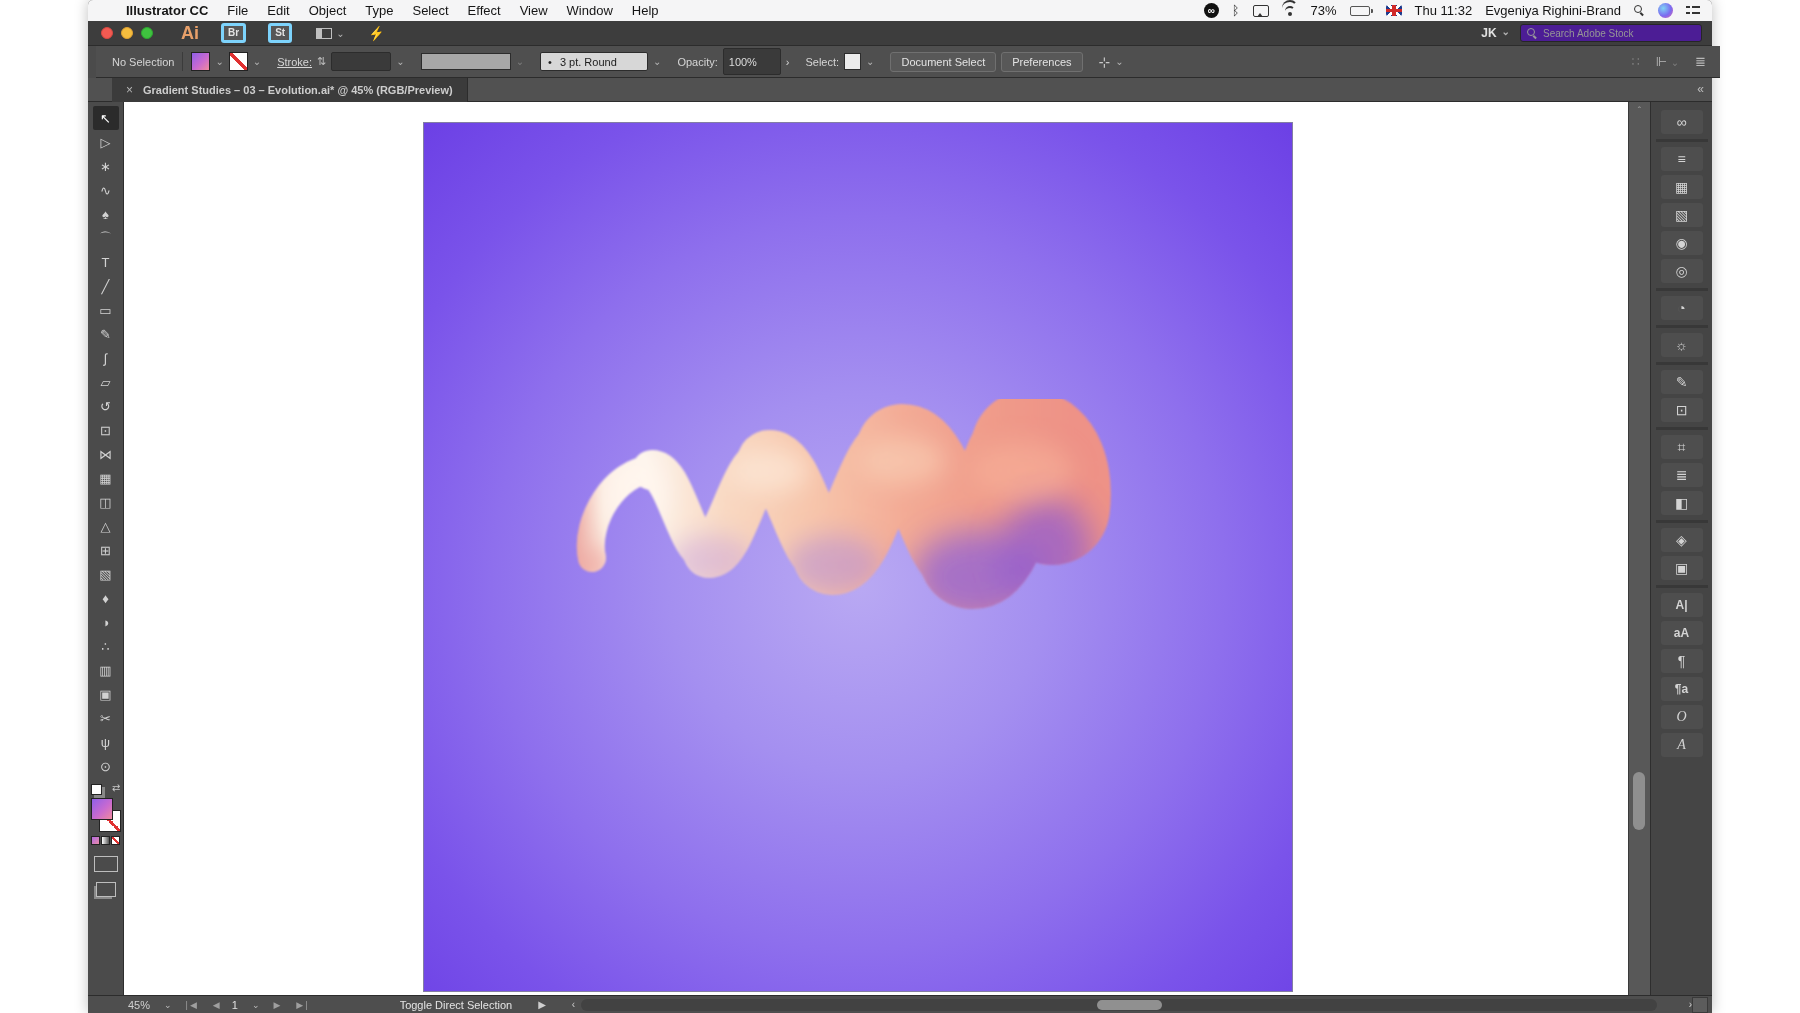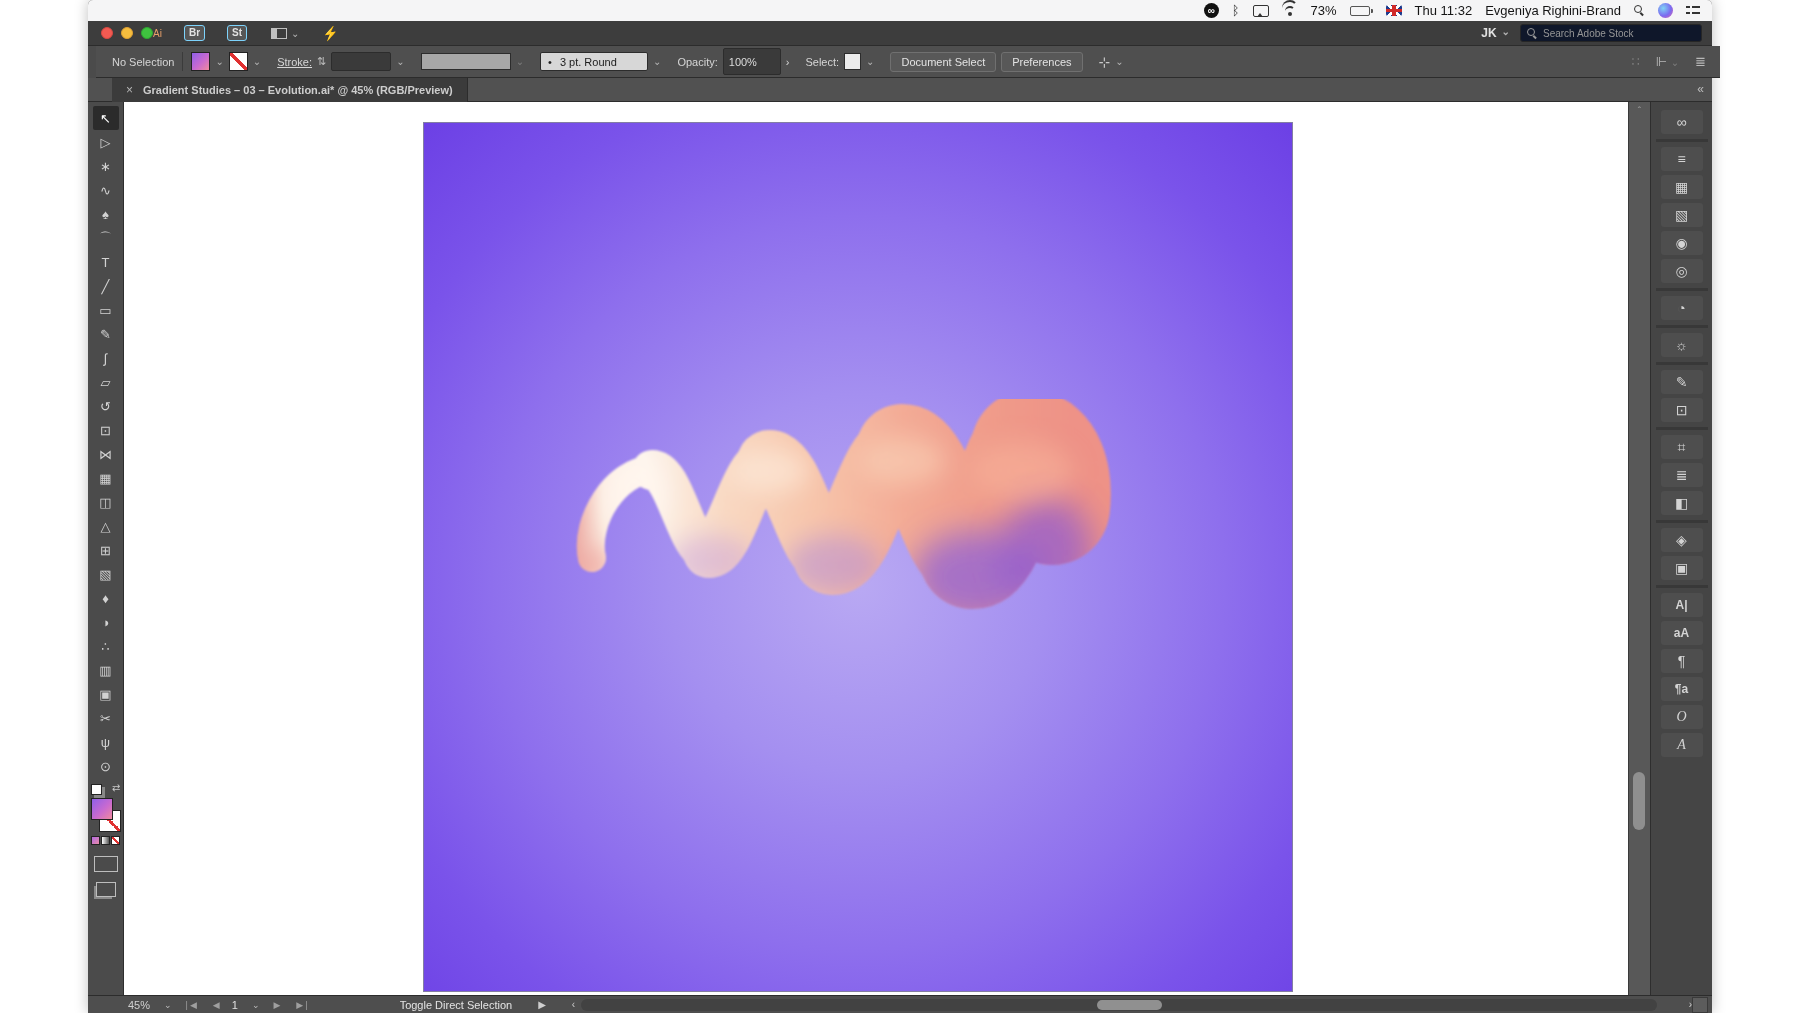--- a/index.html
+++ b/index.html
@@ -44,29 +44,29 @@
      linear-gradient(#333,#333) 0 7px/4px 2px no-repeat,
      linear-gradient(#333,#333) 6px 7px/8px 2px no-repeat;}
 
   
   .titlebar{position:absolute;left:0;top:21px;width:100%;height:25px;background:#3d3d3d;display:flex;align-items:center;border-bottom:1px solid #2c2c2c;box-sizing:border-box;}
   .traffic{display:flex;gap:8px;padding-left:13px;}
   .tl{width:12px;height:12px;border-radius:50%;}
   .tl.red{background:#f25a52;border:1px solid #d94942;box-sizing:border-box;}
   .tl.yellow{background:#f6bd3e;border:1px solid #dfa133;box-sizing:border-box;}
   .tl.green{background:#3fc23f;border:1px solid #2ea732;box-sizing:border-box;}
-  .ai-logo{color:#e8a06a;font-weight:normal;font-size:10px;letter-spacing:0;}
-  .tb-btn{margin-left:22px;background:#565656;border:1px solid #7dd3fc;color:#e2e2e2;font-size:10px;font-weight:bold;border-radius:3px;padding:2px 4px;line-height:1;}
+  .ai-logo{margin-left:28px;color:#e8a06a;font-weight:bold;font-size:18px;letter-spacing:0;}
+  .tb-btn{margin-left:22px;background:#565656;border:3px solid #7dd3fc;color:#e2e2e2;font-size:10px;font-weight:bold;border-radius:3px;padding:2px 4px;line-height:1;}
   .ws-ico{margin-left:24px;display:flex;align-items:center;gap:4px;color:#c9c9c9;font-size:11px;}
   .ws-box{width:16px;height:11px;border:1px solid #c0c0c0;background:linear-gradient(90deg,#c0c0c0 5px,transparent 5px);box-sizing:border-box;}
   .rocket{margin-left:24px;color:#cfcfcf;font-size:13px;transform:rotate(-8deg);}
   .titlebar .right{margin-left:auto;display:flex;align-items:center;gap:10px;padding-right:10px;}
   .jk{color:#e0e0e0;font-size:12px;font-weight:bold;display:flex;gap:5px;}
   .chev{color:#b5b5b5;font-size:10px;}
-  .stock-search{width:168px;height:16px;background:#0f172a;border:1px solid #262626;border-radius:3px;display:flex;align-items:center;gap:5px;padding:0 6px;}
+  .stock-search{width:168px;height:16px;background:#4c1d95;border:1px solid #262626;border-radius:3px;display:flex;align-items:center;gap:5px;padding:0 6px;}
   .stock-search .search-glass:before{border-color:#9a9a9a;}
   .stock-search .search-glass:after{background:#9a9a9a;}
   .stock-search span{color:#969696;font-size:10px;}
 
   
   .controlbar{position:absolute;left:8px;top:46px;width:100%;height:32px;background:#4f4f4f;border-bottom:1px solid #2c2c2c;
      display:flex;align-items:center;font-size:11px;color:#d6d6d6;box-sizing:border-box;}
   .cb-group{display:flex;align-items:center;gap:5px;padding:0 8px;height:100%;}
   .cb-sep{width:1px;height:60%;background:#3b3b3b;}
   .swatch-fill{width:17px;height:17px;border:1px solid #222;background:linear-gradient(135deg,#8f5fe8 0%,#c96ad0 55%,#f08a9e 100%);}
@@ -133,20 +133,36 @@
   .hscroll .thumb{position:absolute;top:1px;height:10px;left:48%;width:6%;background:#909090;border-radius:5px;}
   .sb-corner{width:14px;height:14px;background:#5c5c5c;border:1px solid #3a3a3a;margin-right:4px;}
 </style>
 </head>
 <body>
 
 <div class="stage">
   <div class="screen">
 
     <div class="macbar">
+      <div class="left">
+        <span class="apple"></span>
+        <span class="appname">Illustrator CC</span>
+        <span style="display:flex;gap:19px;">
+
+        <span>File</span>
+            <span>Edit</span>
+            <span>Object</span>
+            <span>Type</span>
+            <span>Select</span>
+            <span>Effect</span>
+            <span>View</span>
+            <span>Window</span>
+            <span>Help</span>
+          </span>
+      </div>
       <div class="right">
         <span class="cc-dot mini-ico">∞</span>
         <span class="bt mini-ico">ᛒ</span>
         <span class="display-ico"></span>
         <span class="wifi">
             <i></i>
             <i></i>
             <i></i>
           </span>
         <span>73%</span>

